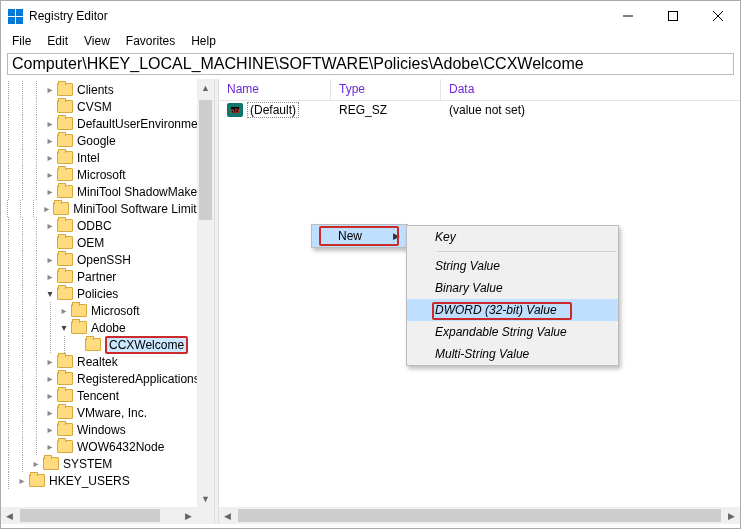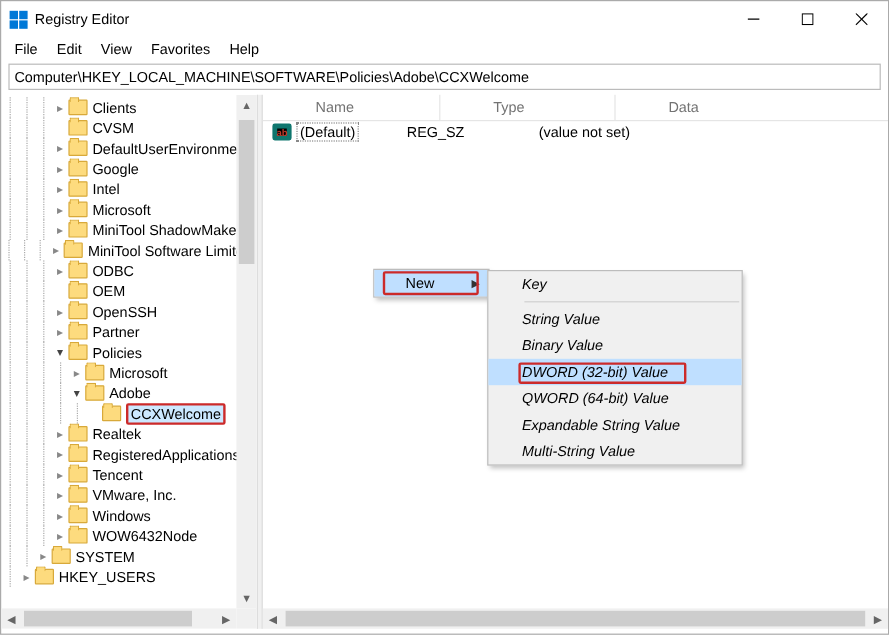--- a/index.html
+++ b/index.html
@@ -12,21 +12,21 @@
 .titlebar .title { flex: 1; font-size: 12px; color: #000; }
 .winbtns { display: flex; }
 .winbtn { width: 45px; height: 30px; display: flex; align-items: center; justify-content: center; color: #000; }
 .winbtn svg { width: 10px; height: 10px; }
 
 
 .menubar { height: 20px; display: flex; align-items: center; padding-left: 4px; gap: 2px; }
 .menubar .menuitem { padding: 2px 7px; }
 
 
-.addressbar { height: 22px; border: 1px solid #bbb; margin: 2px 6px 4px 6px; display: flex; align-items: center; padding-left: 4px; font-size: 12px; }
+.addressbar { height: 22px; border: 1px solid #bbb; margin: 2px 6px 4px 6px; display: flex; align-items: center; padding-left: 4px; font-size: 16px; }
 
 
 .main { display: flex; height: calc(529px - 30px - 20px - 30px - 4px); }
 .leftpane { width: 213px; overflow: hidden; position: relative; }
 .splitter { width: 5px; background: #f0f0f0; border-left: 1px solid #ddd; border-right: 1px solid #ddd; cursor: col-resize; }
 .rightpane { flex: 1; position: relative; }
 
 
 .tree { padding-top: 2px; }
 .treerow { display: flex; align-items: center; height: 17px; white-space: nowrap; }
@@ -42,21 +42,21 @@
 
 .vscroll { position: absolute; right: 0; top: 0; bottom: 17px; width: 17px; background: #f0f0f0; display: flex; flex-direction: column; }
 .hscroll { position: absolute; bottom: 0; left: 0; right: 0; height: 17px; background: #f0f0f0; display: flex; }
 .leftpane .hscroll { right: 17px; }
 .scrbtn { width: 17px; height: 17px; display: flex; align-items: center; justify-content: center; color: #666; font-size: 9px; }
 .scrtrack { flex: 1; position: relative; }
 .scrthumb { position: absolute; background: #cdcdcd; }
 
 
 .listhdr { display: flex; height: 22px; border-bottom: 1px solid #e5e5e5; }
-.listhdr .col { padding: 3px 8px; border-right: 1px solid #e5e5e5; color: #737373; margin-left: 36px; }
+.listhdr .col { padding: 3px 8px; border-right: 1px solid #e5e5e5; color: #6d28d9; }
 .listrow { display: flex; height: 18px; align-items: center; }
 .listrow .cell { padding: 0 8px; }
 .valicon { width: 16px; height: 14px; background: #000000; border: 4px solid #0f766e; border-radius: 2px; display: inline-flex; align-items: center; justify-content: center; color: #c0392b; font-size: 8px; font-weight: bold; margin-right: 4px; flex-shrink: 0; }
 
 
 .ctxparent { position: absolute; left: 311px; top: 224px; width: 97px; border: 1px solid #bcbcbc; background: #f0f0f0; box-shadow: 2px 3px 4px rgba(0,0,0,0.25); }
 .ctxparent .row { height: 22px; display: flex; align-items: center; background: #bfdfff; }
 .ctxparent .row .gutter { width: 26px; }
 .ctxparent .row .lbl { flex: 1; }
 .ctxparent .row .arr { width: 14px; color: #333; font-size: 9px; }
@@ -374,24 +374,20 @@
     <div class="row">
       <span class="gutter"></span>
       <span>Binary Value</span>
     </div>
     <div class="row hi">
       <span class="gutter"></span>
       <span>DWORD (32-bit) Value</span>
     </div>
     <div class="row">
       <span class="gutter"></span>
-      <span>QWORD (64-bit) Value</span>
-    </div>
-    <div class="row">
-      <span class="gutter"></span>
       <span>Expandable String Value</span>
     </div>
     <div class="row">
       <span class="gutter"></span>
       <span>Multi-String Value</span>
     </div>
   </div>
 <div class="hl-red-box" style="left:432px;top:302px;width:140px;height:18px"></div>
 
 </body></html>

